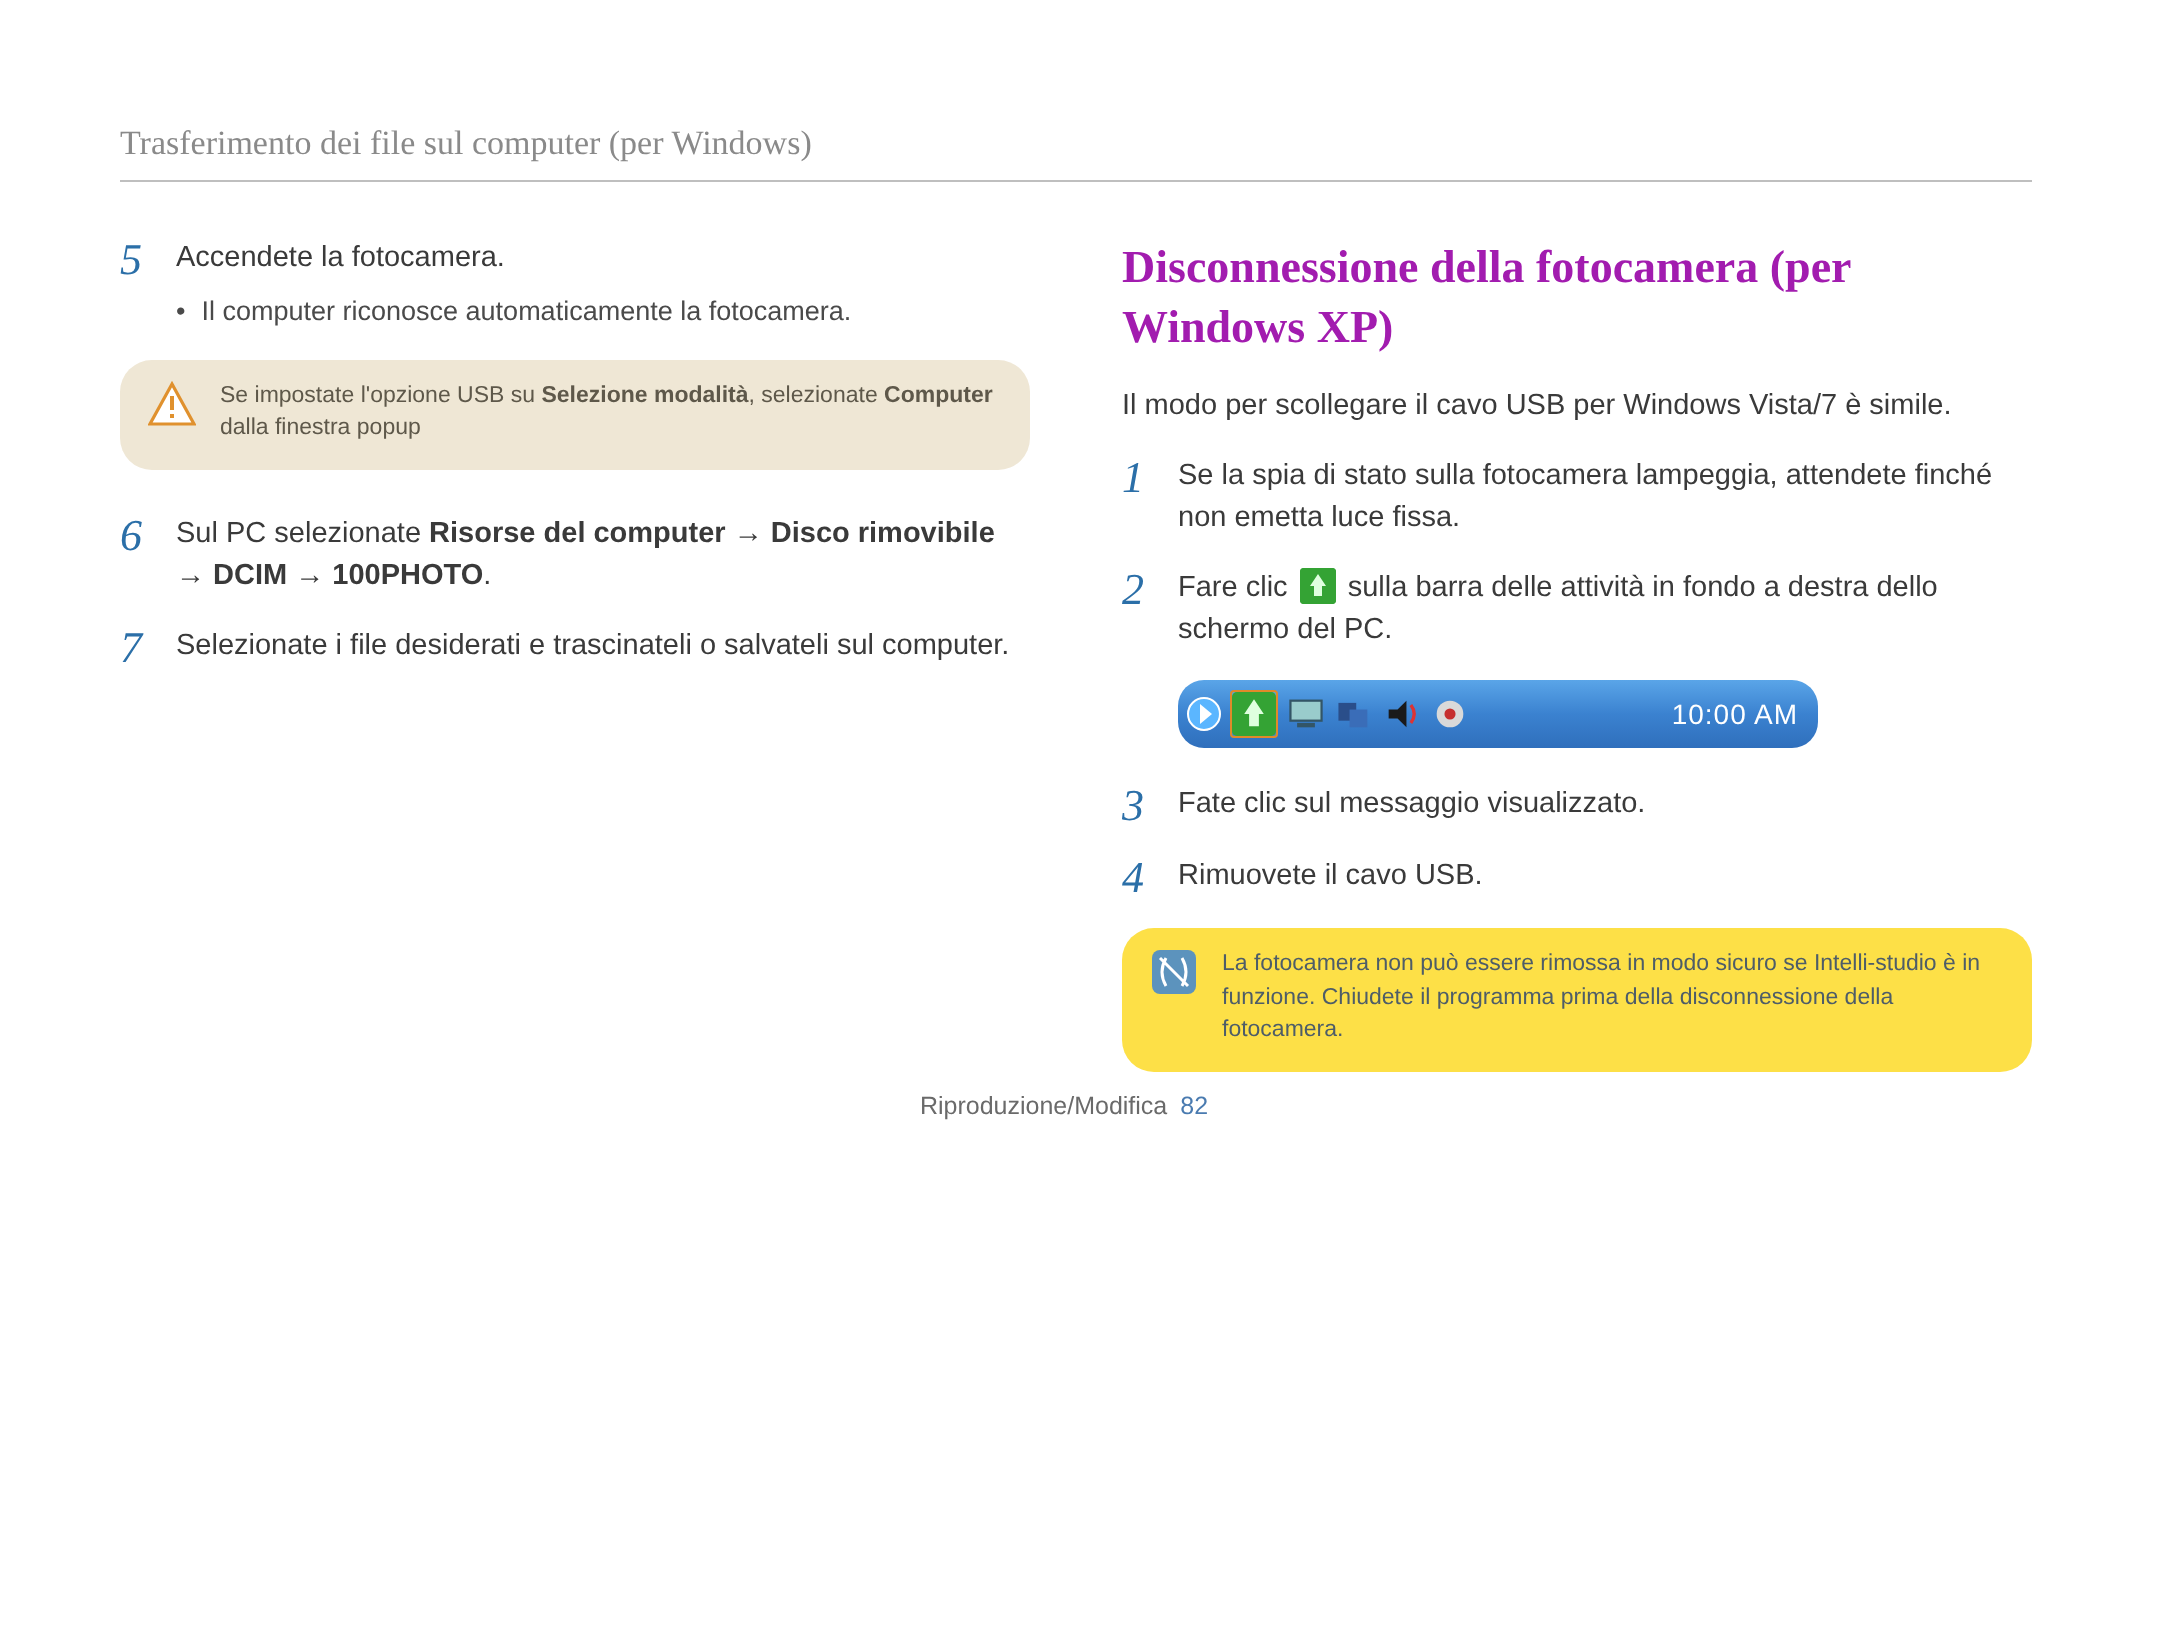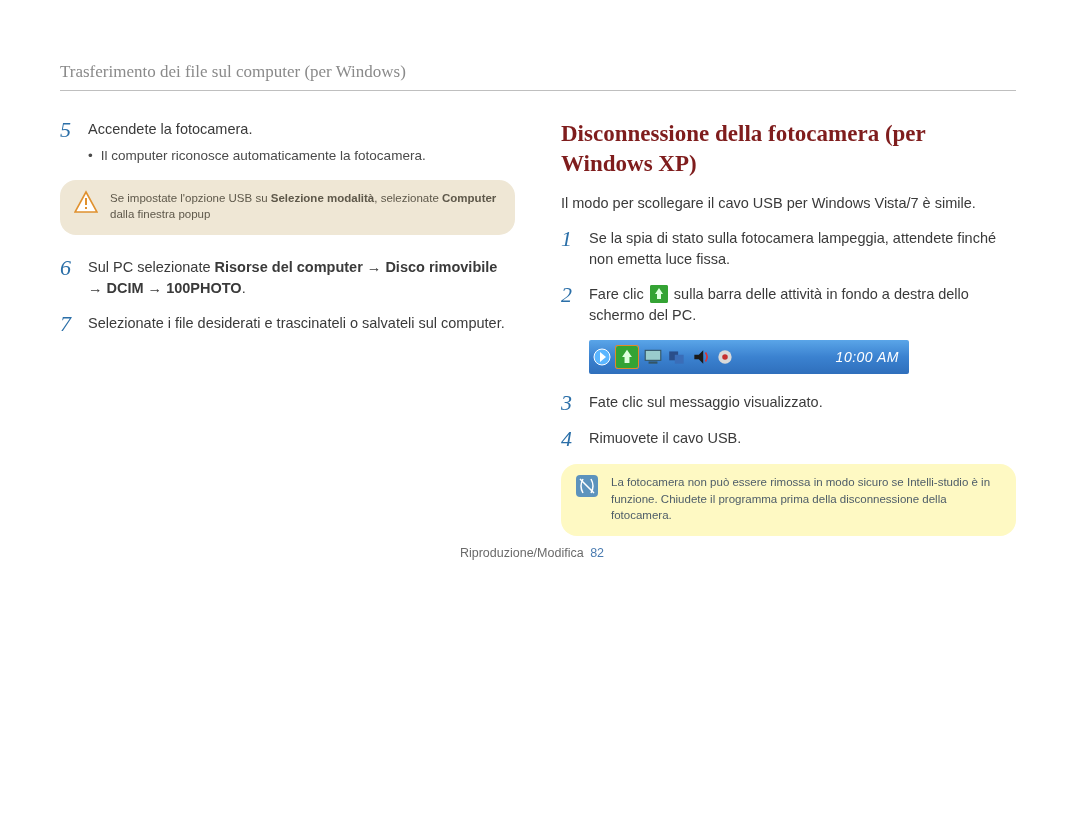--- a/index.html
+++ b/index.html
@@ -65,63 +65,62 @@
   }
   .note-box {
     background: #efe7d5;
     border-radius: 16px;
     padding: 10px 14px 12px 14px;
     display: flex;
     gap: 12px;
     margin: 14px 0 22px 0;
   }
   .note-box-blue {
-    background: #fef9c3;
+    background: #fde047;
   }
   .note-icon {
     flex: 0 0 24px;
     height: 24px;
     display: flex;
     align-items: center;
     justify-content: center;
   }
   .note-icon svg { width: 24px; height: 24px; }
   .note-text {
     font-size: 11.5px;
     color: #5e584a;
     line-height: 1.45;
   }
   .note-box-blue .note-text { color: #4e5d68; }
   .note-text b { font-weight: 700; }
 
   .section-heading {
     font-family: Georgia, 'Times New Roman', serif;
-    color: #7f1d1d;
+    color: #a21caf;
     font-size: 23px;
     line-height: 1.3;
     margin: 0 0 14px 0;
   }
   .intro {
     font-size: 14.5px;
     line-height: 1.45;
     margin-bottom: 14px;
   }
 
   .taskbar {
     margin: 10px 0 18px 28px;
     height: 34px;
     width: 320px;
     background: linear-gradient(to bottom, #5aa5e8 0%, #3b82d0 50%, #2f6fbc 100%);
-    border-radius: 2px;
+    border-radius: 13px;
     display: flex;
     align-items: center;
     padding: 0 10px 0 2px;
     box-sizing: border-box;
     gap: 2px;
-    font-style: italic;
   }
   .taskbar .sep {
     width: 22px;
     height: 34px;
     display: flex;
     align-items: center;
     justify-content: center;
   }
   .taskbar .tray {
     display: flex;

